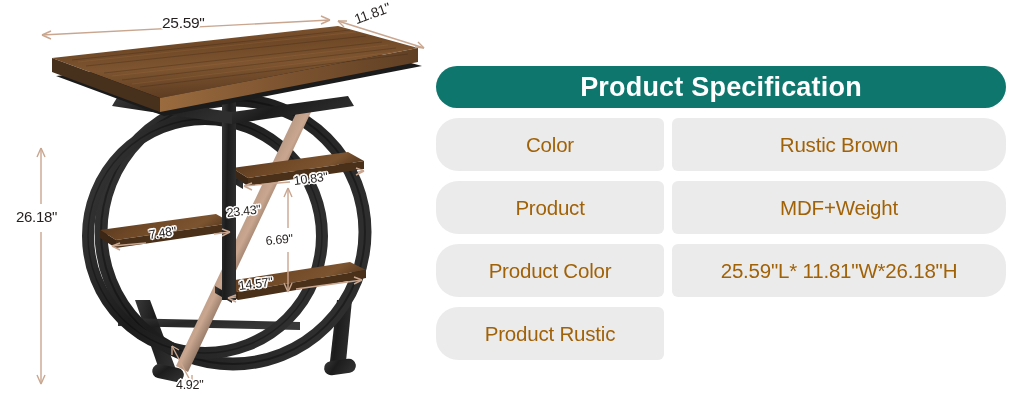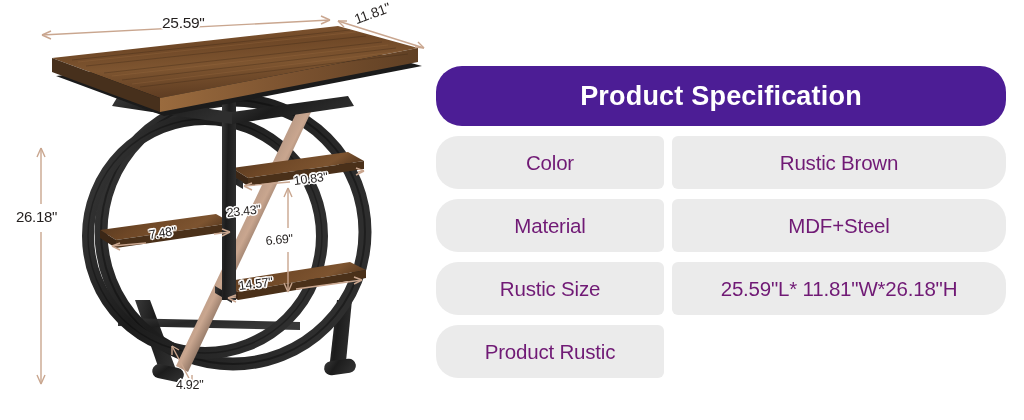--- a/index.html
+++ b/index.html
@@ -42,39 +42,39 @@
   #lbl-1457   { left: 238px; top: 279px; font-size: 12.5px; transform: rotate(-7deg); transform-origin: left top; }
   #lbl-492    { left: 176px; top: 378px; font-size: 12.5px; }
 
   
   #spec {
     position: absolute;
     left: 436px; top: 66px;
     width: 570px;
   }
   #spec-header {
-    height: 60px;
-    background: #4c1d95;
+    height: 42px;
+    background: #0f766e;
     border-radius: 26px;
     display: flex; align-items: center; justify-content: center;
     color: #ffffff;
     font-size: 27px;
     font-weight: bold;
     letter-spacing: 0.2px;
   }
   .spec-row {
     display: flex;
     margin-top: 10px;
     height: 53px;
     gap: 8px;
   }
   .spec-cell {
     background: #ebebeb;
     display: flex; align-items: center; justify-content: center;
-    color: #701a75;
+    color: #a16207;
     font-size: 20.5px;
     letter-spacing: -0.2px;
   }
   .spec-cell.label {
     width: 228px;
     border-radius: 22px 6px 6px 22px;
   }
   .spec-cell.value {
     flex: 1;
     border-radius: 6px 22px 22px 6px;
@@ -240,25 +240,25 @@
 
 <div id="spec">
   <div id="spec-header">Product Specification</div>
 
   <div class="spec-row">
     <div class="spec-cell label">Color</div>
     <div class="spec-cell value">Rustic Brown</div>
   </div>
 
   <div class="spec-row">
-    <div class="spec-cell label">Material</div>
-    <div class="spec-cell value">MDF+Steel</div>
-  </div>
-
-  <div class="spec-row">
-    <div class="spec-cell label">Rustic Size</div>
+    <div class="spec-cell label">Product</div>
+    <div class="spec-cell value">MDF+Weight</div>
+  </div>
+
+  <div class="spec-row">
+    <div class="spec-cell label">Product Color</div>
     <div class="spec-cell value">25.59"L* 11.81"W*26.18"H</div>
   </div>
 
   <div class="spec-row">
     <div class="spec-cell label">Product Rustic</div>
   </div>
 </div>
 
 </body></html>

